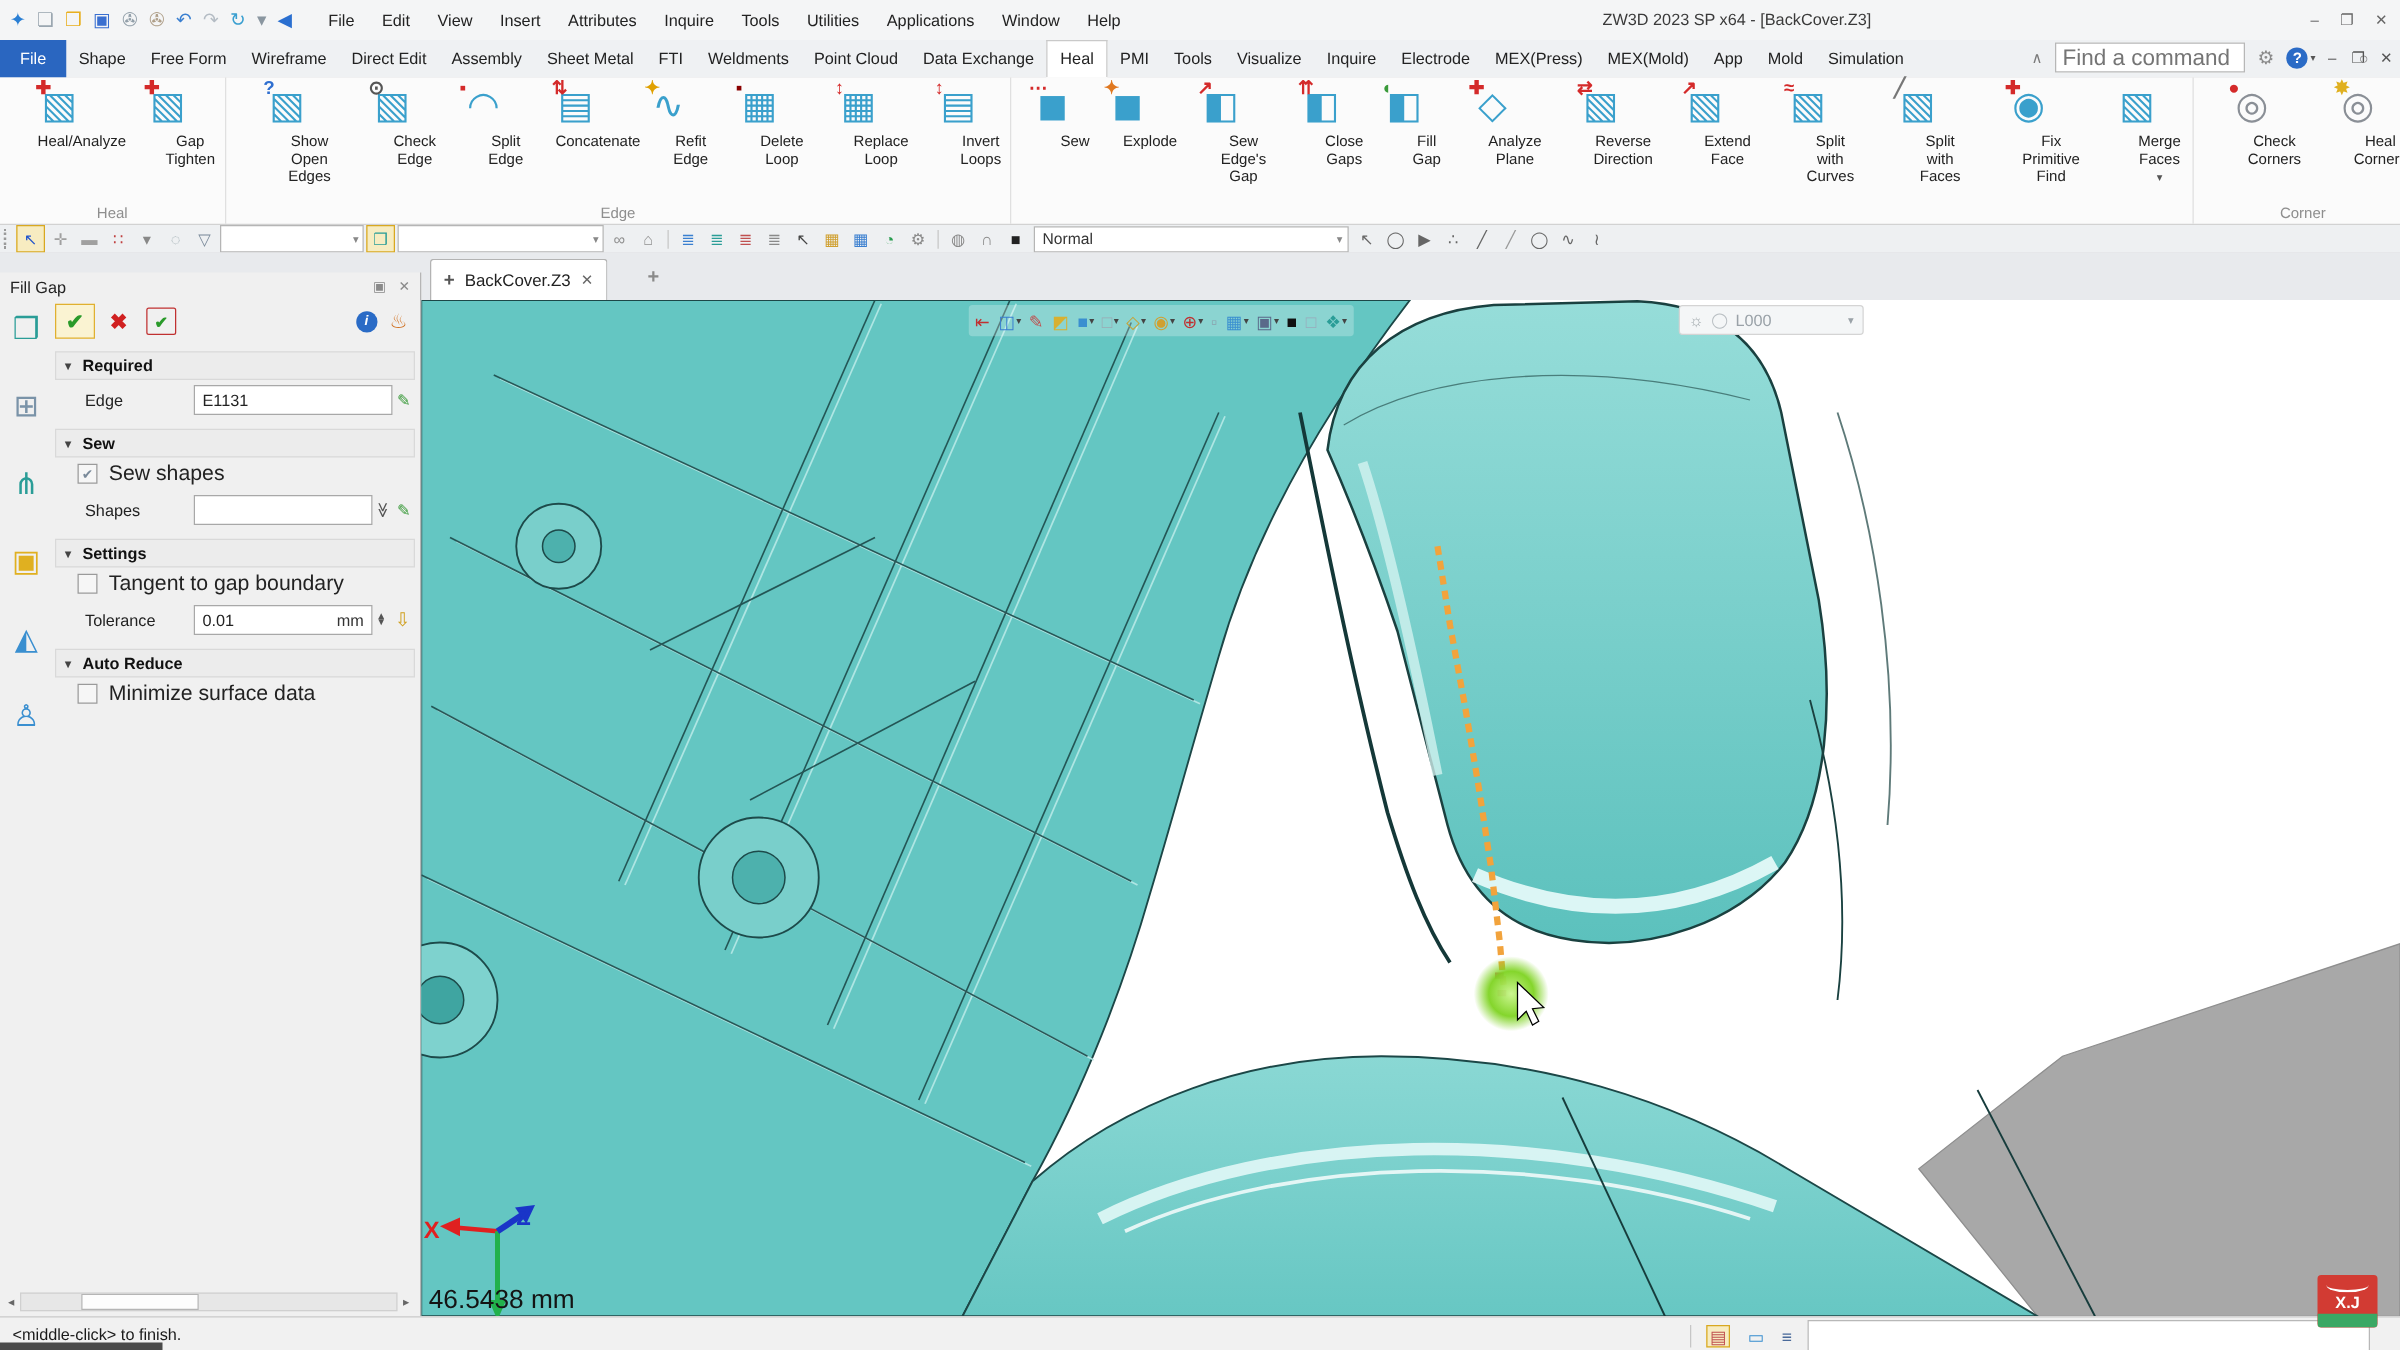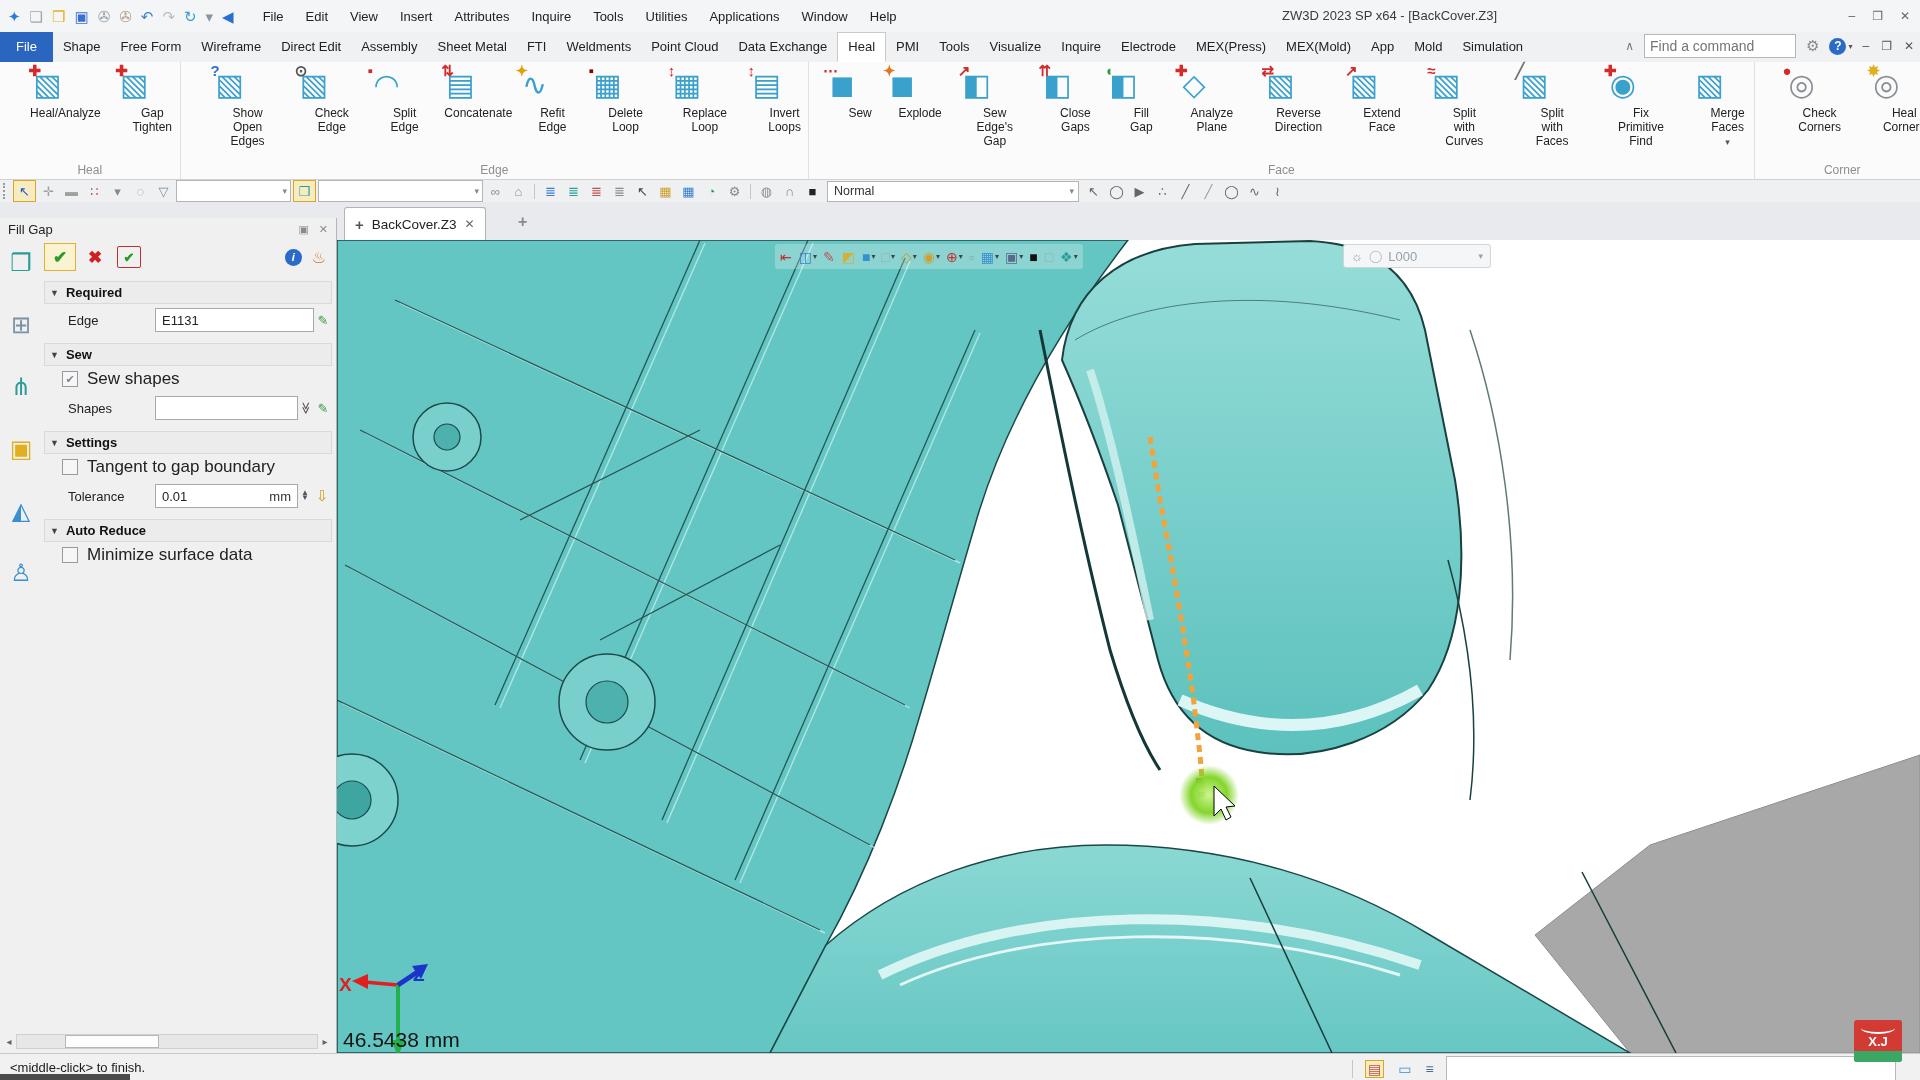--- a/index.html
+++ b/index.html
@@ -20,21 +20,21 @@
 
   
   #tabsrow{left:0;top:32px;width:1920px;height:30px;background:#eff1f3;
            border-bottom:1px solid #d9dadc;display:flex;align-items:stretch;}
   .rtab{padding:0 10px;font-size:13px;line-height:29px;color:#222;white-space:nowrap;}
   .rtab.file{background:#2a66c0;color:#fff;padding:0 16px;}
   .rtab.active{background:#fff;border:1px solid #c9c9c9;border-bottom-color:#fff;line-height:27px;}
   #tabs-right{position:absolute;right:6px;top:34px;display:flex;align-items:center;gap:10px;}
   #collapse-chevron{color:#7a7a7a;font-size:12px;}
   #findbox{width:150px;height:22px;background:#fff;border:1px solid #b7b7b7;display:flex;align-items:center;}
-  #findbox input{border:0;outline:0;flex:1;font-size:14px;padding:0 5px;color:#444;font-family:"Liberation Sans",sans-serif;background:transparent;}
+  #findbox input{border:0;outline:0;flex:1;font-size:18px;padding:0 5px;color:#444;font-family:"Liberation Sans",sans-serif;background:transparent;}
   #findbox .mag{color:#8a8a8a;font-size:13px;padding-right:4px;}
   .helpcircle{width:17px;height:17px;border-radius:50%;background:#2a6bc6;color:#fff;font-size:12px;
               display:flex;align-items:center;justify-content:center;font-weight:bold;}
   .mini{color:#555;font-size:12px;}
 
   
   #ribbon{left:0;top:62px;width:1920px;height:117px;background:#fbfbfb;
           border-bottom:1px solid #d2d2d2;display:flex;}
   .rgroup{display:flex;flex-direction:column;border-right:1px solid #e0e0e0;padding:1px 3px 0;}
   .rtools{display:flex;align-items:flex-start;flex:1;}
@@ -382,21 +382,20 @@
         <div class="tlabel"><span>Fix Primitive Find</span> <span class="tcaret"></span></div>
       </div>
         <div class="rtool">
         <div class="ticon">
             <span class="base">▧</span>
             <span class="badge"></span>
           </div>
         <div class="tlabel"><span>Merge Faces</span> <span class="tcaret">▾</span></div>
       </div>
       </div>
-    <div class="gname">Face</div>
   </div>
   <div class="rgroup">
     <div class="rtools">
         <div class="rtool">
         <div class="ticon">
             <span class="base" style="color: rgb(138, 143, 150);">◎</span>
             <span class="badge">●</span>
           </div>
         <div class="tlabel"><span>Check Corners</span> <span class="tcaret"></span></div>
       </div>

